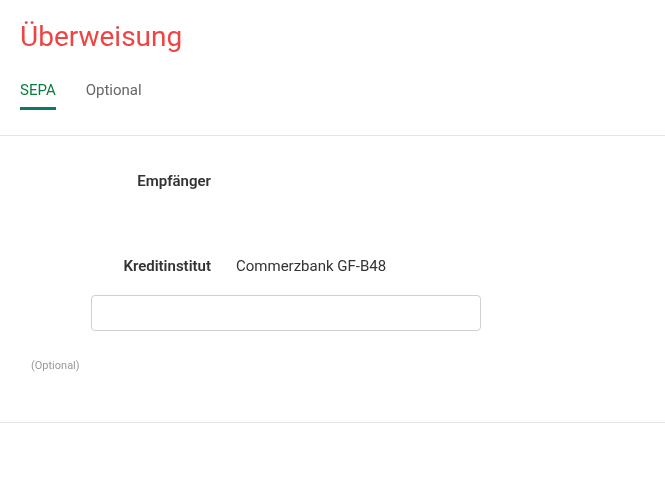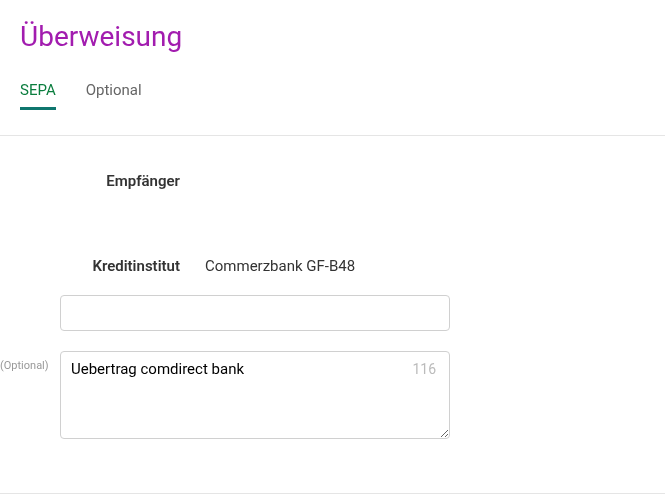--- a/index.html
+++ b/index.html
@@ -10,21 +10,21 @@
     body {
       font-family: -apple-system, BlinkMacSystemFont, 'Segoe UI', Roboto, Helvetica, Arial, sans-serif;
       background: #fff;
       color: #333;
       width: 665px;
       height: 500px;
     }
     .page-title {
       font-size: 28px;
       font-weight: 400;
-      color: #a21caf;
+      color: #ef4444;
       padding: 20px 20px 10px 20px;
     }
     .tabs {
       display: flex;
       gap: 30px;
       padding: 10px 20px 0 20px;
     }
     .tab {
       padding: 8px 0;
       font-size: 15px;
@@ -38,22 +38,23 @@
     }
     .divider {
       border: none;
       border-top: 1px solid #e5e5e5;
     }
     .form-section {
       padding: 30px 20px 30px 0;
     }
     .form-row {
       display: flex;
-      align-items: flex-start;
+      align-items: flex-end;
       margin-bottom: 20px;
+      margin-left: 31px;
     }
     .form-row .optional {
       width: 60px;
       font-size: 11px;
       color: #999;
       padding-top: 8px;
       padding-left: 0;
     }
     .form-row .optional.empty {
       visibility: hidden;
@@ -142,23 +143,17 @@
 
   <div class="form-row">
     <div class="optional empty">.</div>
     <div class="form-input">
       <input type="text" class="text-input" value="" style="">
     </div>
   </div>
 
   <div class="form-row">
     <div class="optional">(Optional)</div>
-    <div class="form-input">
-      <div class="textarea-wrapper">
-        <textarea class="textarea-input" style="">Uebertrag comdirect bank</textarea>
-        <span class="char-count">116</span>
-      </div>
-    </div>
   </div>
 
 </div>
 
 <hr class="divider">
 
 </body></html>

